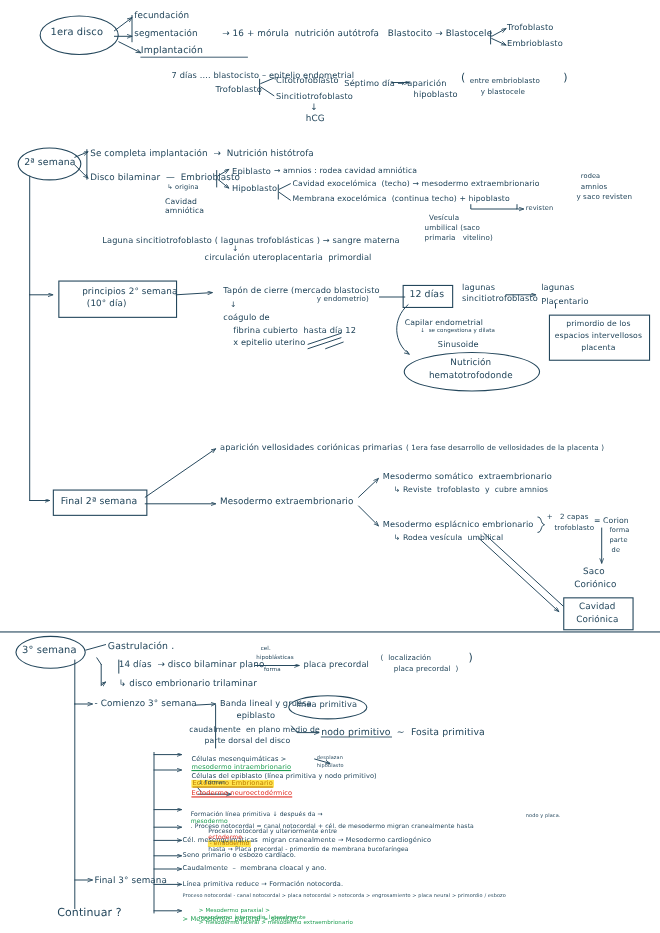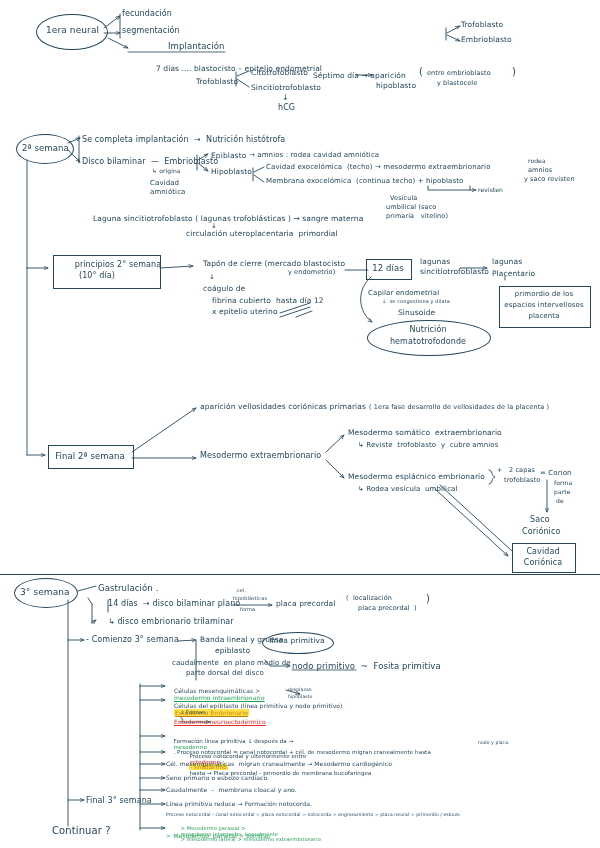--- a/index.html
+++ b/index.html
@@ -133,28 +133,29 @@
       <path d="M140,790 L165,790" marker-end="url(#ah)"></path>
       <path d="M140,804 L165,804" marker-end="url(#ah)"></path>
       <path d="M140,828 L165,828" marker-end="url(#ah)"></path>
       <path d="M180,722 L210,722" marker-end="url(#ah)"></path>
       <path d="M178,714 L183,720"></path>
       <path d="M286,690 L300,694" marker-end="url(#ah)"></path>
     </g>
   </svg>
 
   <div class="ell" style="left:36px;top:14px;width:70px;height:34px;"></div>
-  <div class="t s9" style="left:46px;top:26px;">1era neural</div>
+  <div class="t s9" style="left:46px;top:26px;">1era disco</div>
 
   <div class="t s8" style="left:122px;top:10px;">fecundación</div>
   <div class="t s8" style="left:122px;top:27px;">segmentación</div>
+  <div class="t s8" style="left:202px;top:27px;">→ 16 + mórula  nutrición autótrofa   Blastocito → Blastocele</div>
   <div class="t s75" style="left:461px;top:21px;">Trofoblasto</div>
   <div class="t s75" style="left:461px;top:36px;">Embrioblasto</div>
 
-  <div class="t s85" style="left:128px;top:42px;padding-left:40px;">Implantación</div>
+  <div class="t s85" style="left:128px;top:42px;">Implantación</div>
   <div class="t s75" style="left:156px;top:65px;">7 días .... blastocisto – epitelio endometrial</div>
   <div class="t s75" style="left:196px;top:78px;">Trofoblasto</div>
   <div class="t s75" style="left:251px;top:69px;">Citotrofoblasto</div>
   <div class="t s75" style="left:251px;top:84px;">Sincitiotrofoblasto</div>
   <div class="t s8" style="left:282px;top:94px;">↓</div>
   <div class="t s8" style="left:278px;top:104px;">hCG</div>
 
   <div class="t s75" style="left:313px;top:72px;">Séptimo día → aparición</div>
   <div class="t s75" style="left:376px;top:82px;">hipoblasto</div>
   <div class="t s65" style="left:427px;top:70px;">entre embrioblasto</div>

